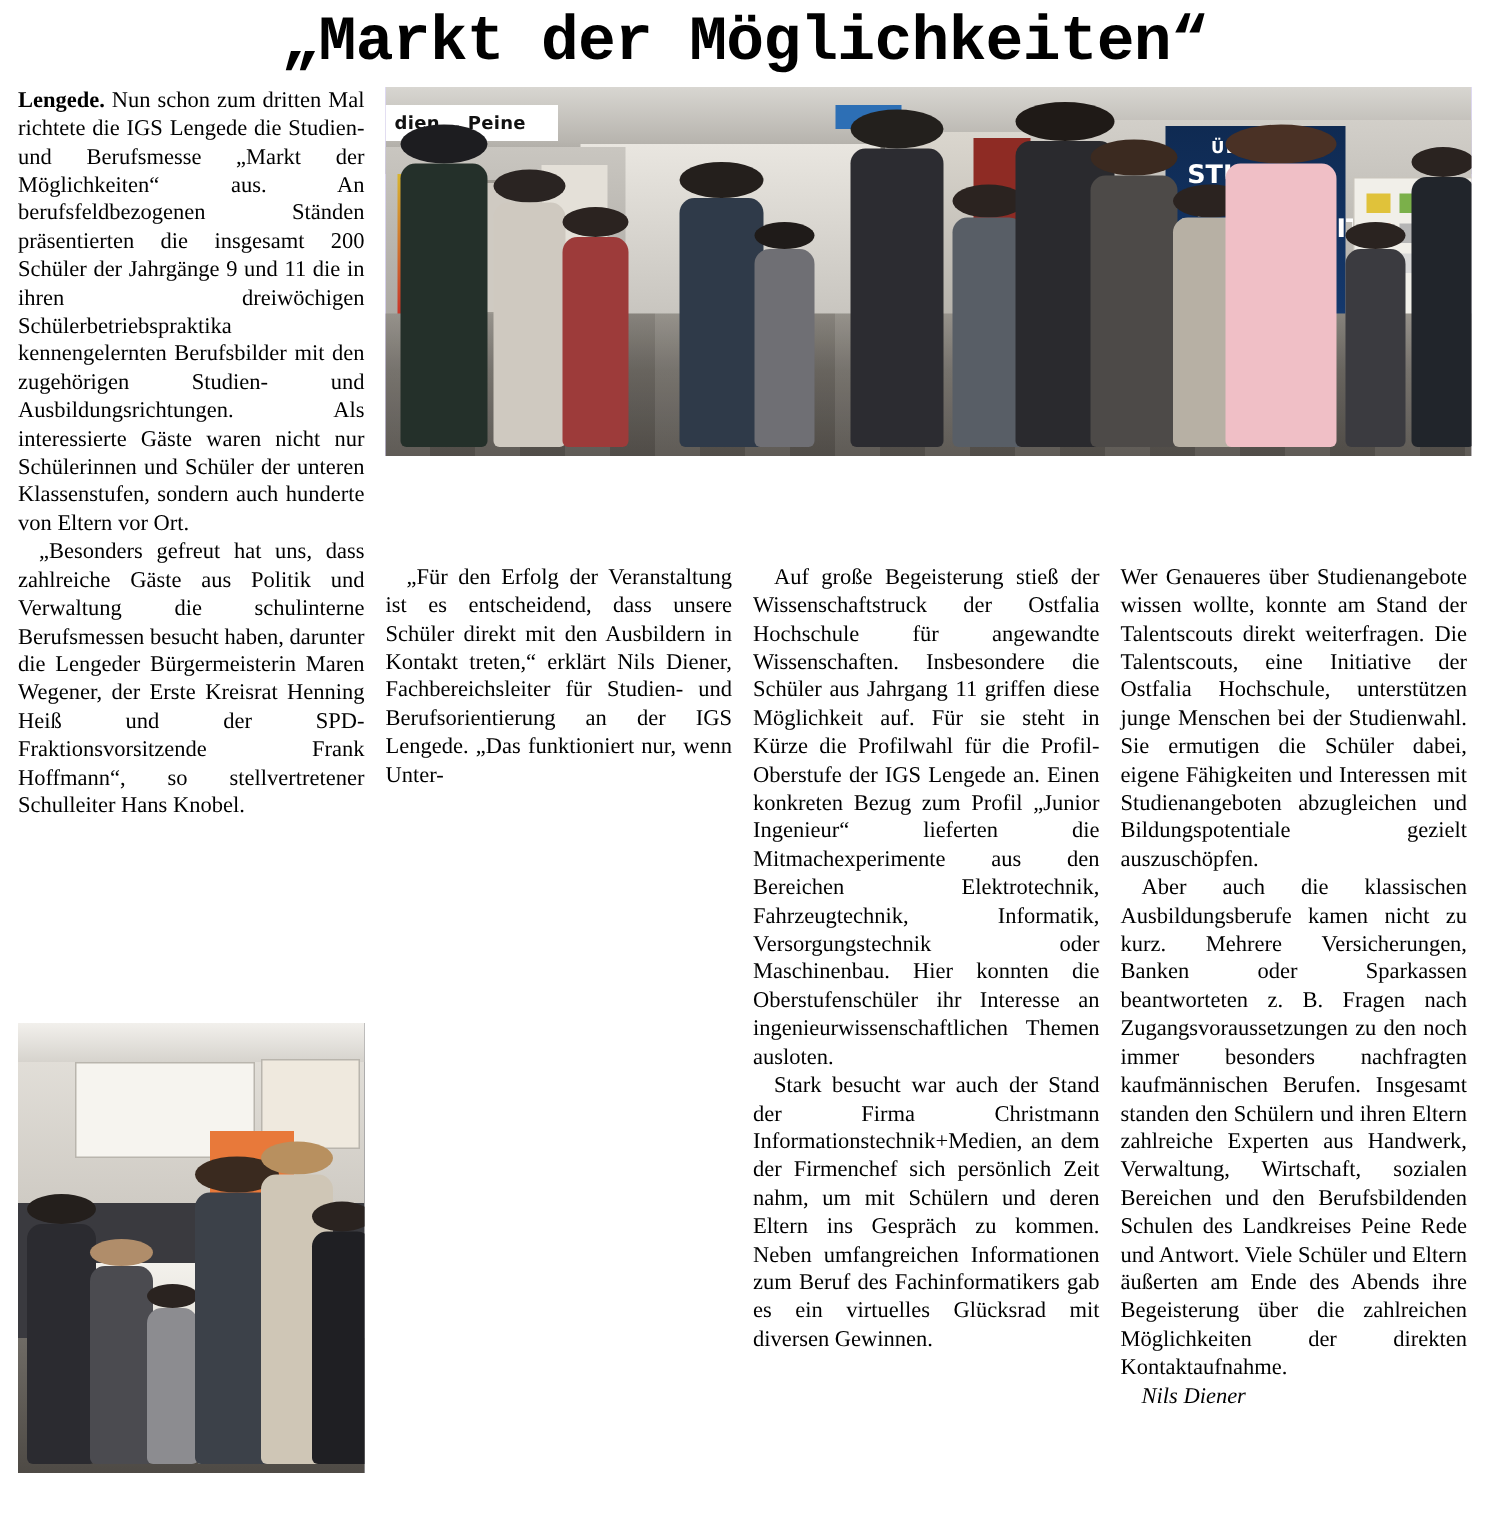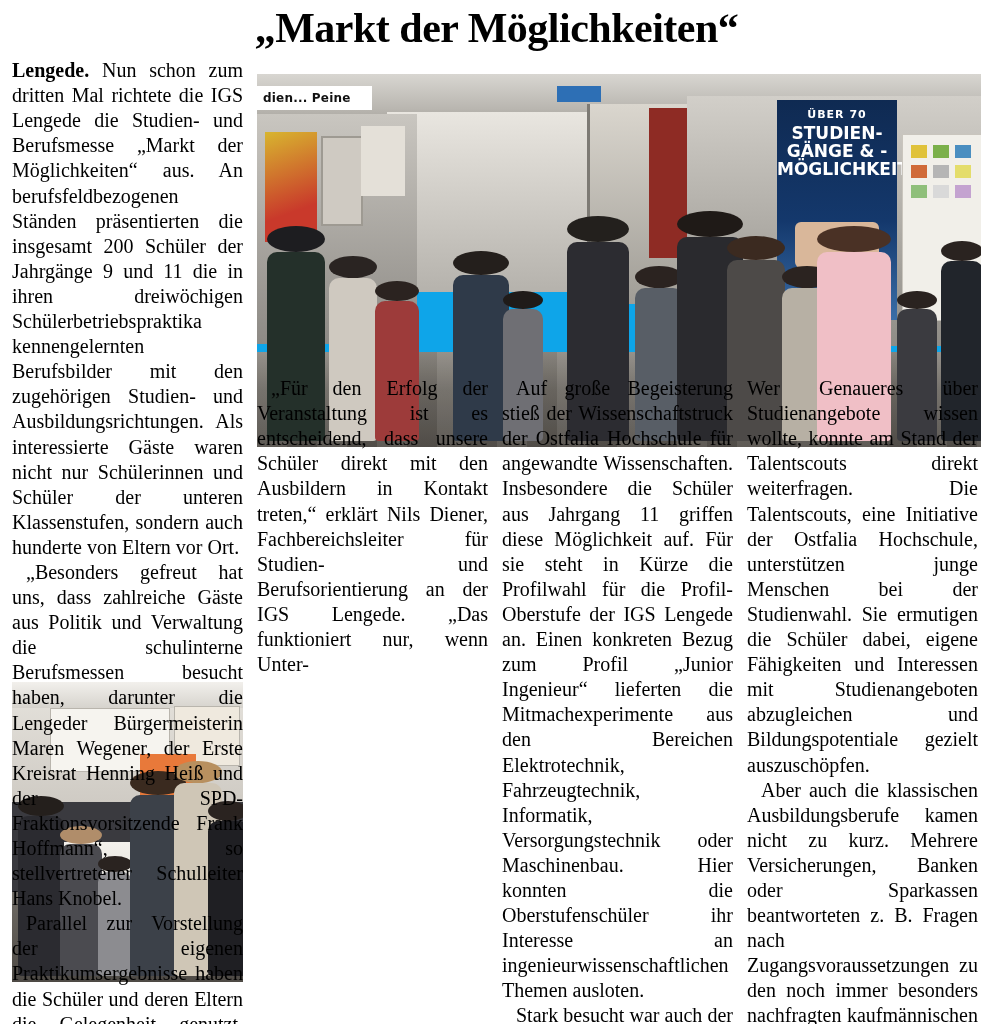--- a/index.html
+++ b/index.html
@@ -23,21 +23,21 @@
   }
   .kicker {
     font-family: "DejaVu Sans", sans-serif;
     font-weight: bold;
     font-size: 16.5px;
     letter-spacing: -0.2px;
     padding: 8px 10px 0 12px;
     line-height: 1.1;
   }
   .headline {
-    font-family: Liberation Serif, serif;
+    font-family: Liberation Mono, monospace;
     font-weight: bold;
     font-size: 42px;
     text-align: center;
     letter-spacing: -0.5px;
     margin: 6px 0 8px 0;
     line-height: 1.05;
   }
   .content {
     position: relative;
     width: 969px;
@@ -46,21 +46,21 @@
   .cols {
     display: flex;
     gap: 14px;
   }
   .col {
     width: 231px;
     flex: 0 0 231px;
   }
   .col p {
     margin: 0;
-    font-size: 20px;
+    font-size: 15px;
     line-height: 1.255;
     text-align: justify;
     text-indent: 14px;
     hyphens: auto;
   }
   .col p.first {
     text-indent: 0;
   }
   .col p.noindent {
     text-indent: 0;
@@ -73,25 +73,25 @@
     font-style: italic;
     font-size: 14.6px;
     margin-top: 2px;
     text-indent: 0;
   }
 
   
   .photo-top {
     position: absolute;
     left: 245px;
-    top: 16px;
+    top: 0px;
     width: 724px;
-    height: 373px;
+    height: 246px;
     overflow: hidden;
-    background: #0ea5e9;
+    background: #c4b5fd;
   }
   
   .photo-bottom {
     position: absolute;
     left: 0px;
     top: 624px;
     width: 231px;
     height: 300px;
     overflow: hidden;
     background: #3a3a3f;
@@ -333,21 +333,20 @@
           <div class="body" style="height:155px;background:#1f1f23;"></div>
         </div>
       </div>
     </div>
 
     <div class="cols">
 
       <div class="col colwrap">
         <p class="first"><span class="dropcapname">Lengede.</span> <span>Nun schon zum dritten Mal richtete die IGS Lengede die Studien- und Berufsmesse „Markt der Möglichkeiten“ aus. An berufsfeldbezogenen Ständen präsentierten die insgesamt 200 Schüler der Jahrgänge 9 und 11 die in ihren dreiwöchigen Schülerbetriebspraktika kennengelernten Berufsbilder mit den zugehörigen Studien- und Ausbildungsrichtungen. Als interessierte Gäste waren nicht nur Schülerinnen und Schüler der unteren Klassenstufen, sondern auch hunderte von Eltern vor Ort.</span></p>
         <p>„Besonders gefreut hat uns, dass zahlreiche Gäste aus Politik und Verwaltung die schulinterne Berufsmessen besucht haben, darunter die Lengeder Bürgermeisterin Maren Wegener, der Erste Kreisrat Henning Heiß und der SPD-Fraktionsvorsitzende Frank Hoffmann“, so stellvertretener Schulleiter Hans Knobel.</p>
-        <p>Parallel zur Vorstellung der eigenen Praktikumsergebnisse haben die Schüler und deren Eltern die Gelegenheit genutzt, konkrete Kontakte zu Vertretern namhafter Betriebe aus der Re-</p>
         <div class="spacer-bottom"></div>
       </div>
 
       <div class="col colwrap">
         <div class="spacer-top"></div>
         <p>„Für den Erfolg der Veranstaltung ist es entscheidend, dass unsere Schüler direkt mit den Ausbildern in Kontakt treten,“ erklärt Nils Diener, Fachbereichsleiter für Studien- und Berufsorientierung an der IGS Lengede. „Das funktioniert nur, wenn Unter-</p>
       </div>
 
       <div class="col colwrap">
         <div class="spacer-top"></div>

